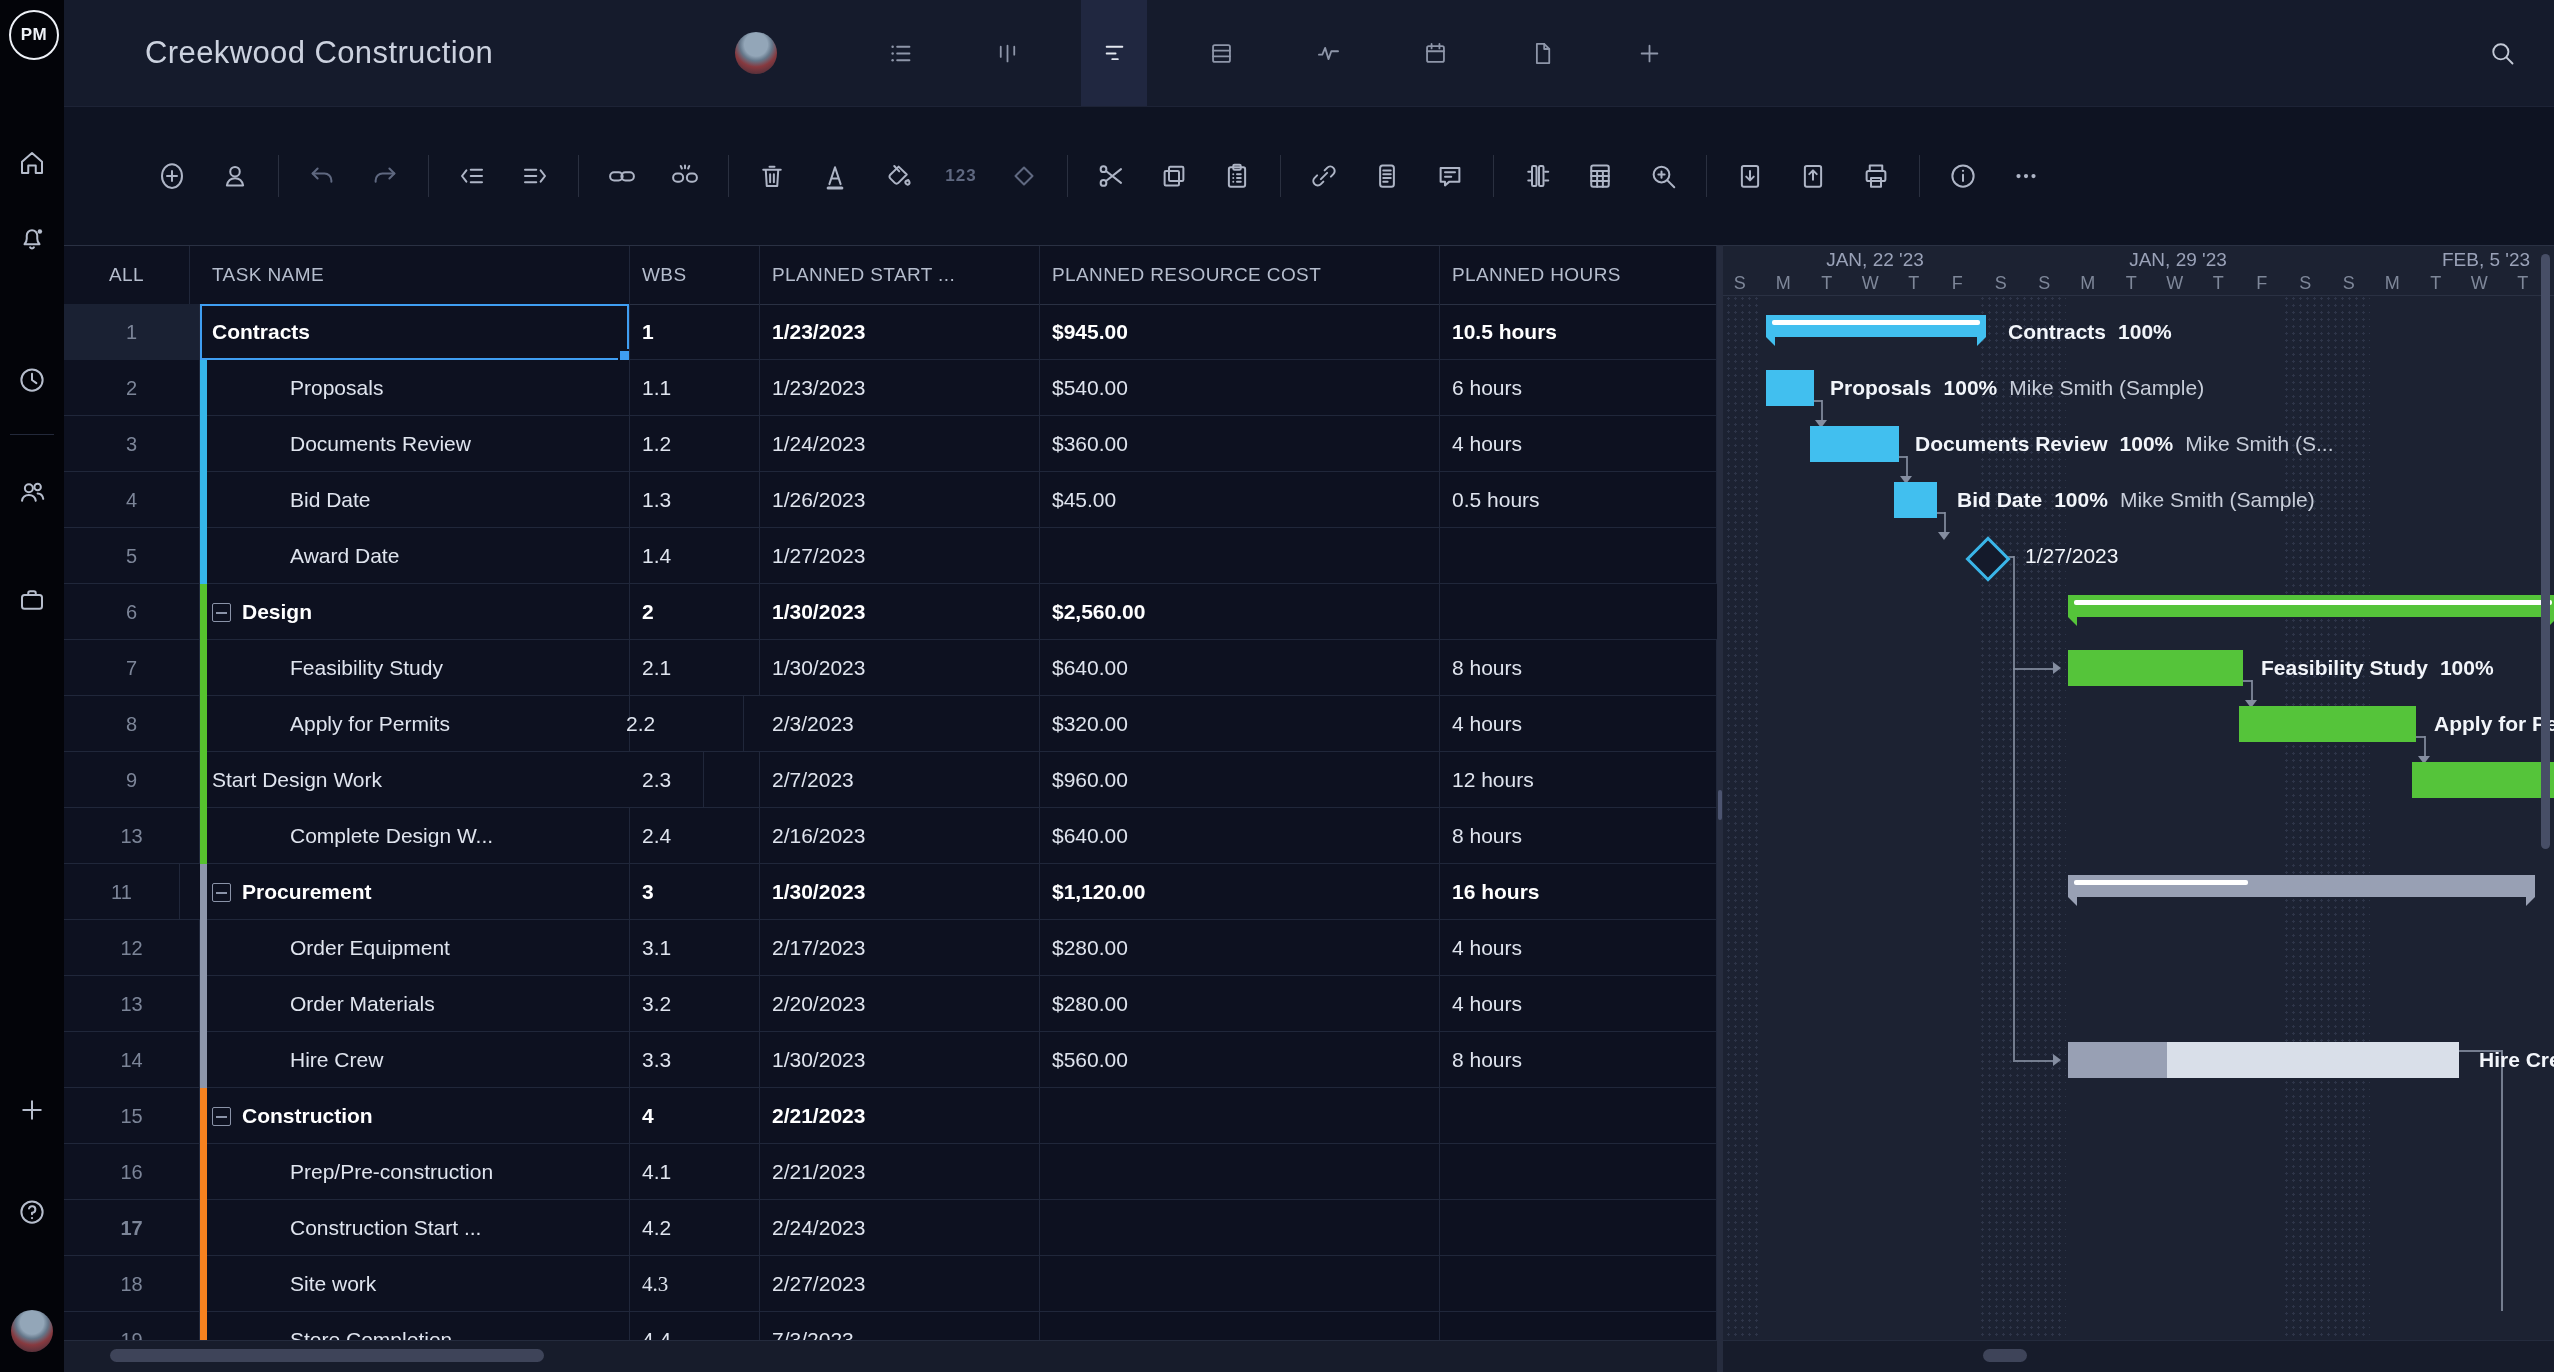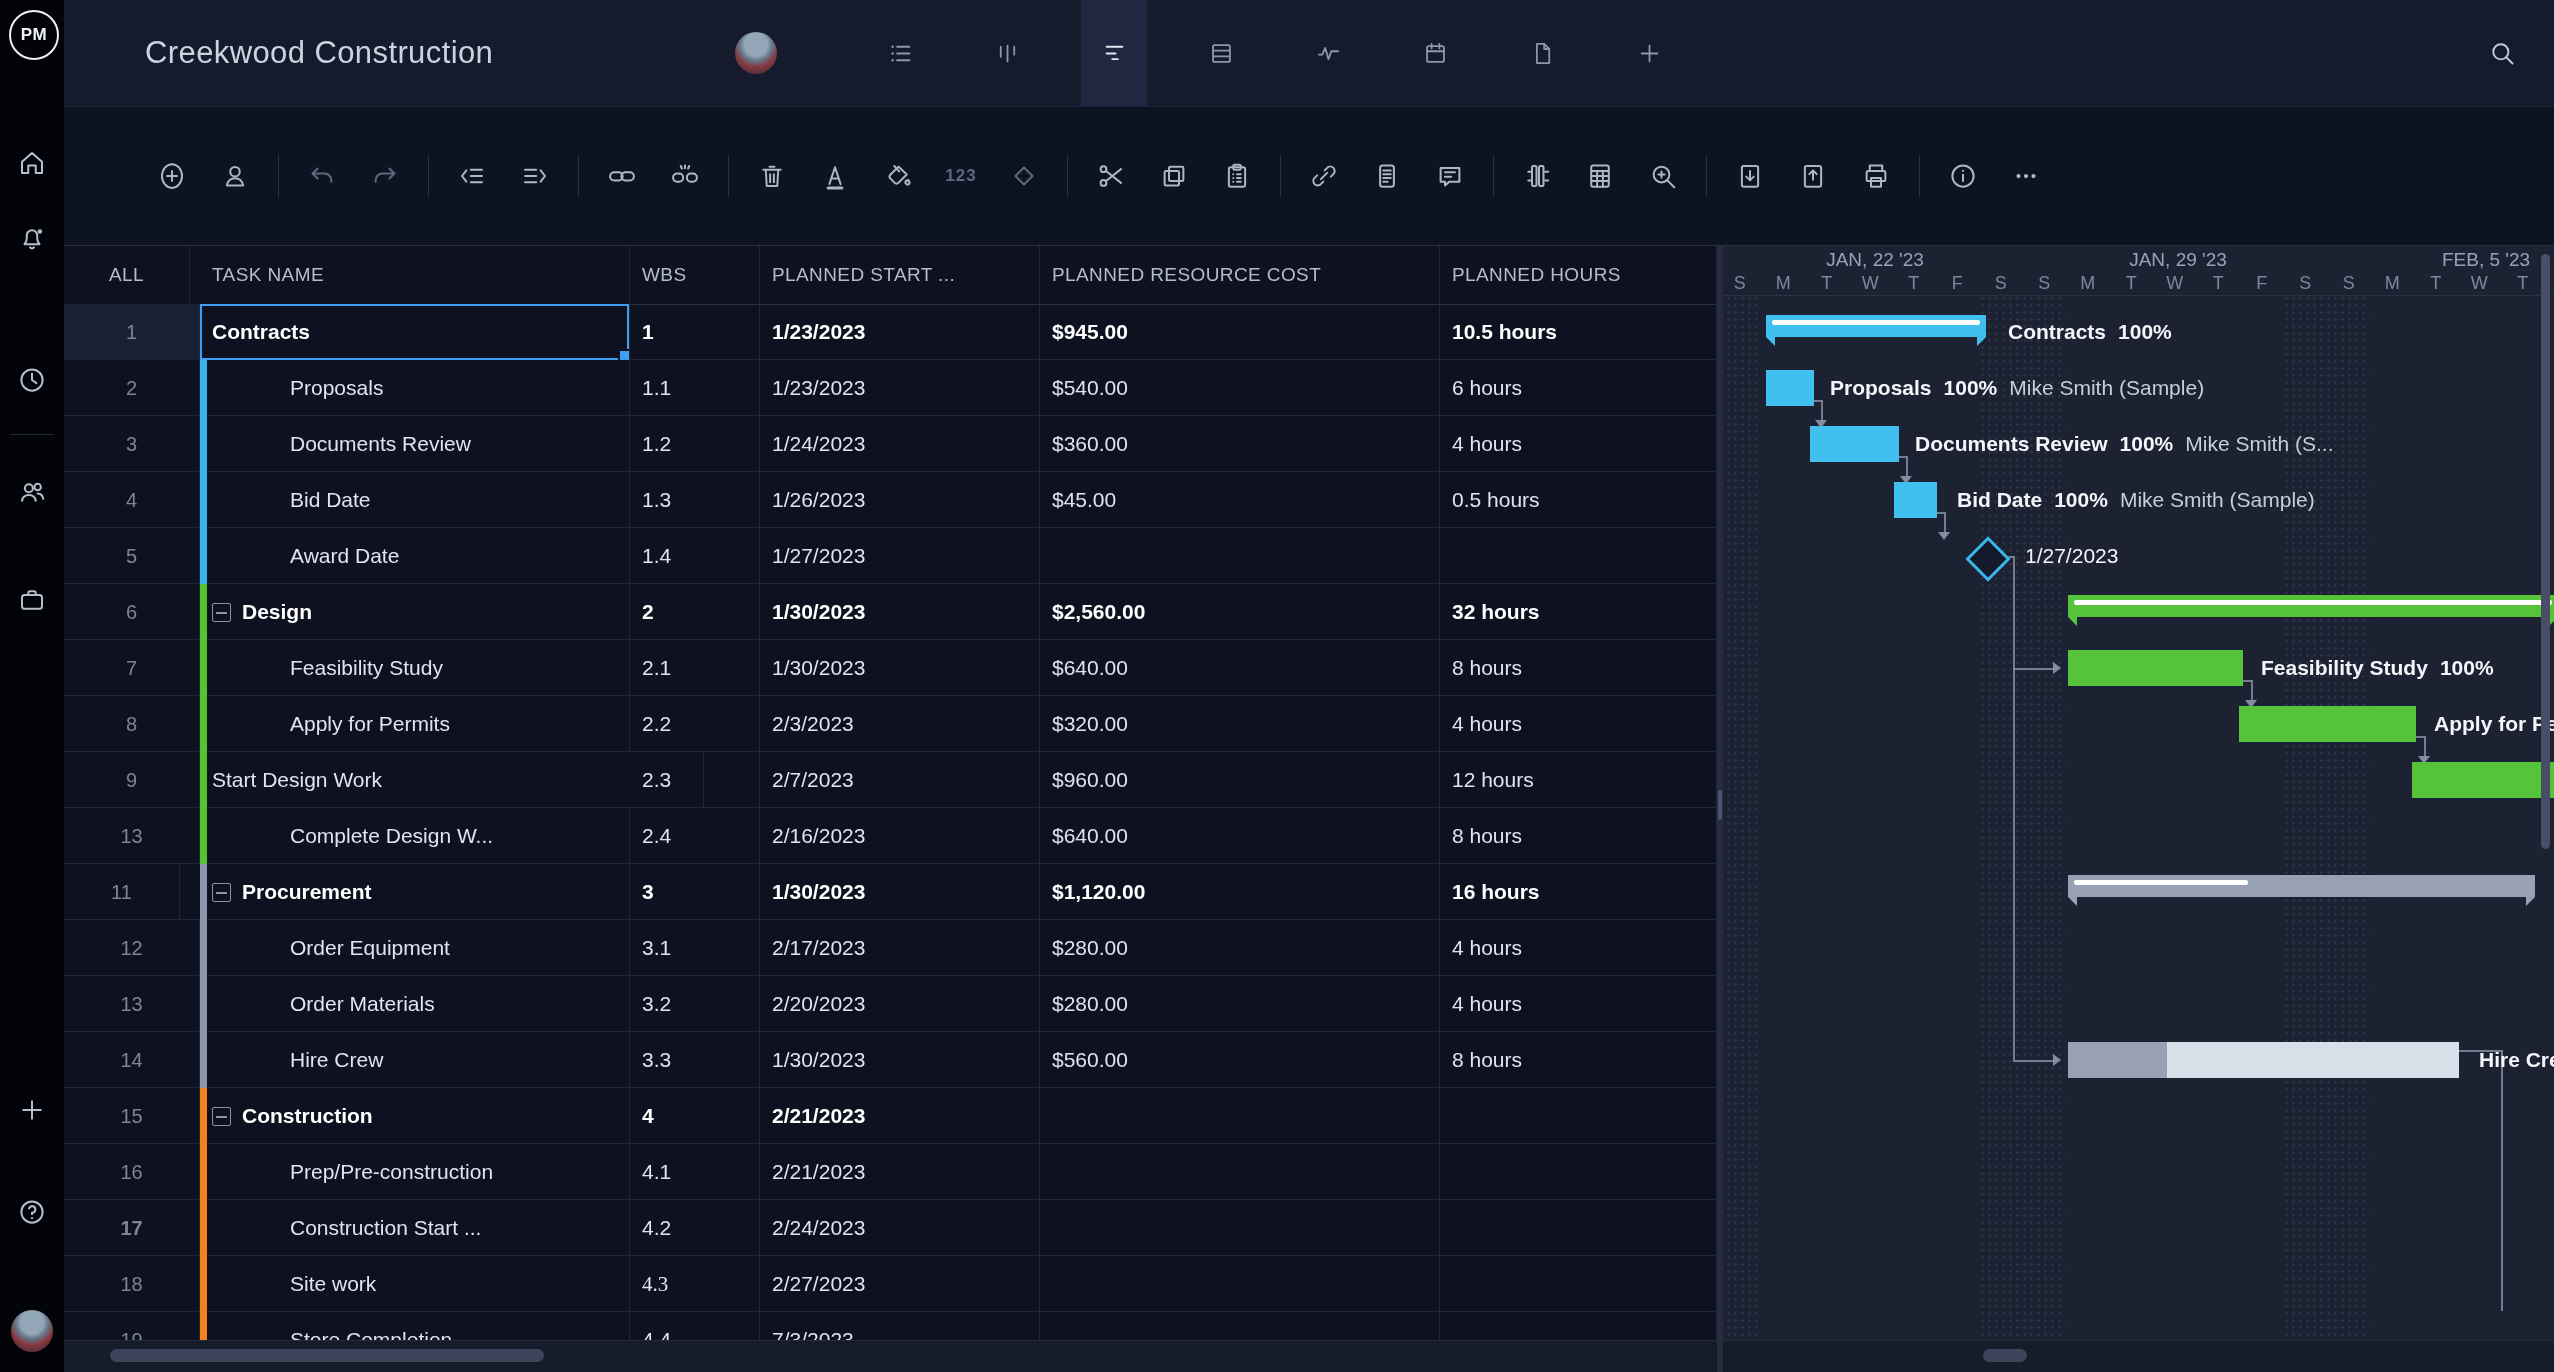--- a/index.html
+++ b/index.html
@@ -421,40 +421,39 @@
         <div class="trow parent" style="top: 338px;">
           <div class="tcell numcell" style="left: 0px; width: 136px;">6</div>
           <div class="tcell" style="left: 136px; width: 430px; padding-left: 12px;">
             <div class="colorbar" style="background: rgb(86, 194, 45);"></div>
             <span class="collapse"></span>
             <span>Design</span>
           </div>
           <div class="tcell" style="left: 566px; width: 130px;">2</div>
           <div class="tcell" style="left: 696px; width: 280px;">1/30/2023</div>
           <div class="tcell" style="left: 976px; width: 400px;">$2,560.00</div>
-          <div class="tcell" style="left: 1376px; width: 277px;">32 hours</div>
         </div>
         <div class="trow" style="top: 394px;">
           <div class="tcell numcell" style="left: 0px; width: 136px;">7</div>
           <div class="tcell" style="left: 136px; width: 430px; padding-left: 90px;">
             <div class="colorbar" style="background: rgb(86, 194, 45);"></div>
             <span>Feasibility Study</span>
           </div>
           <div class="tcell" style="left: 566px; width: 130px;">2.1</div>
           <div class="tcell" style="left: 696px; width: 280px;">1/30/2023</div>
           <div class="tcell" style="left: 976px; width: 400px;">$640.00</div>
           <div class="tcell" style="left: 1376px; width: 277px;">8 hours</div>
         </div>
         <div class="trow" style="top: 450px;">
           <div class="tcell numcell" style="left: 0px; width: 136px;">8</div>
           <div class="tcell" style="left: 136px; width: 430px; padding-left: 90px;">
             <div class="colorbar" style="background: rgb(86, 194, 45);"></div>
             <span>Apply for Permits</span>
           </div>
-          <div class="tcell" style="left: 566px; width: 130px;">2.2</div>
+          <div class="tcell" style="left: 550px; width: 130px;">2.2</div>
           <div class="tcell" style="left: 696px; width: 280px;">2/3/2023</div>
           <div class="tcell" style="left: 976px; width: 400px;">$320.00</div>
           <div class="tcell" style="left: 1376px; width: 277px;">4 hours</div>
         </div>
         <div class="trow" style="top: 506px;">
           <div class="tcell numcell" style="left: 0px; width: 136px;">9</div>
           <div class="tcell" style="left: 136px; width: 504px; ">
             <div class="colorbar" style="background: rgb(86, 194, 45);"></div>
             <span>Start Design Work</span>
           </div>

